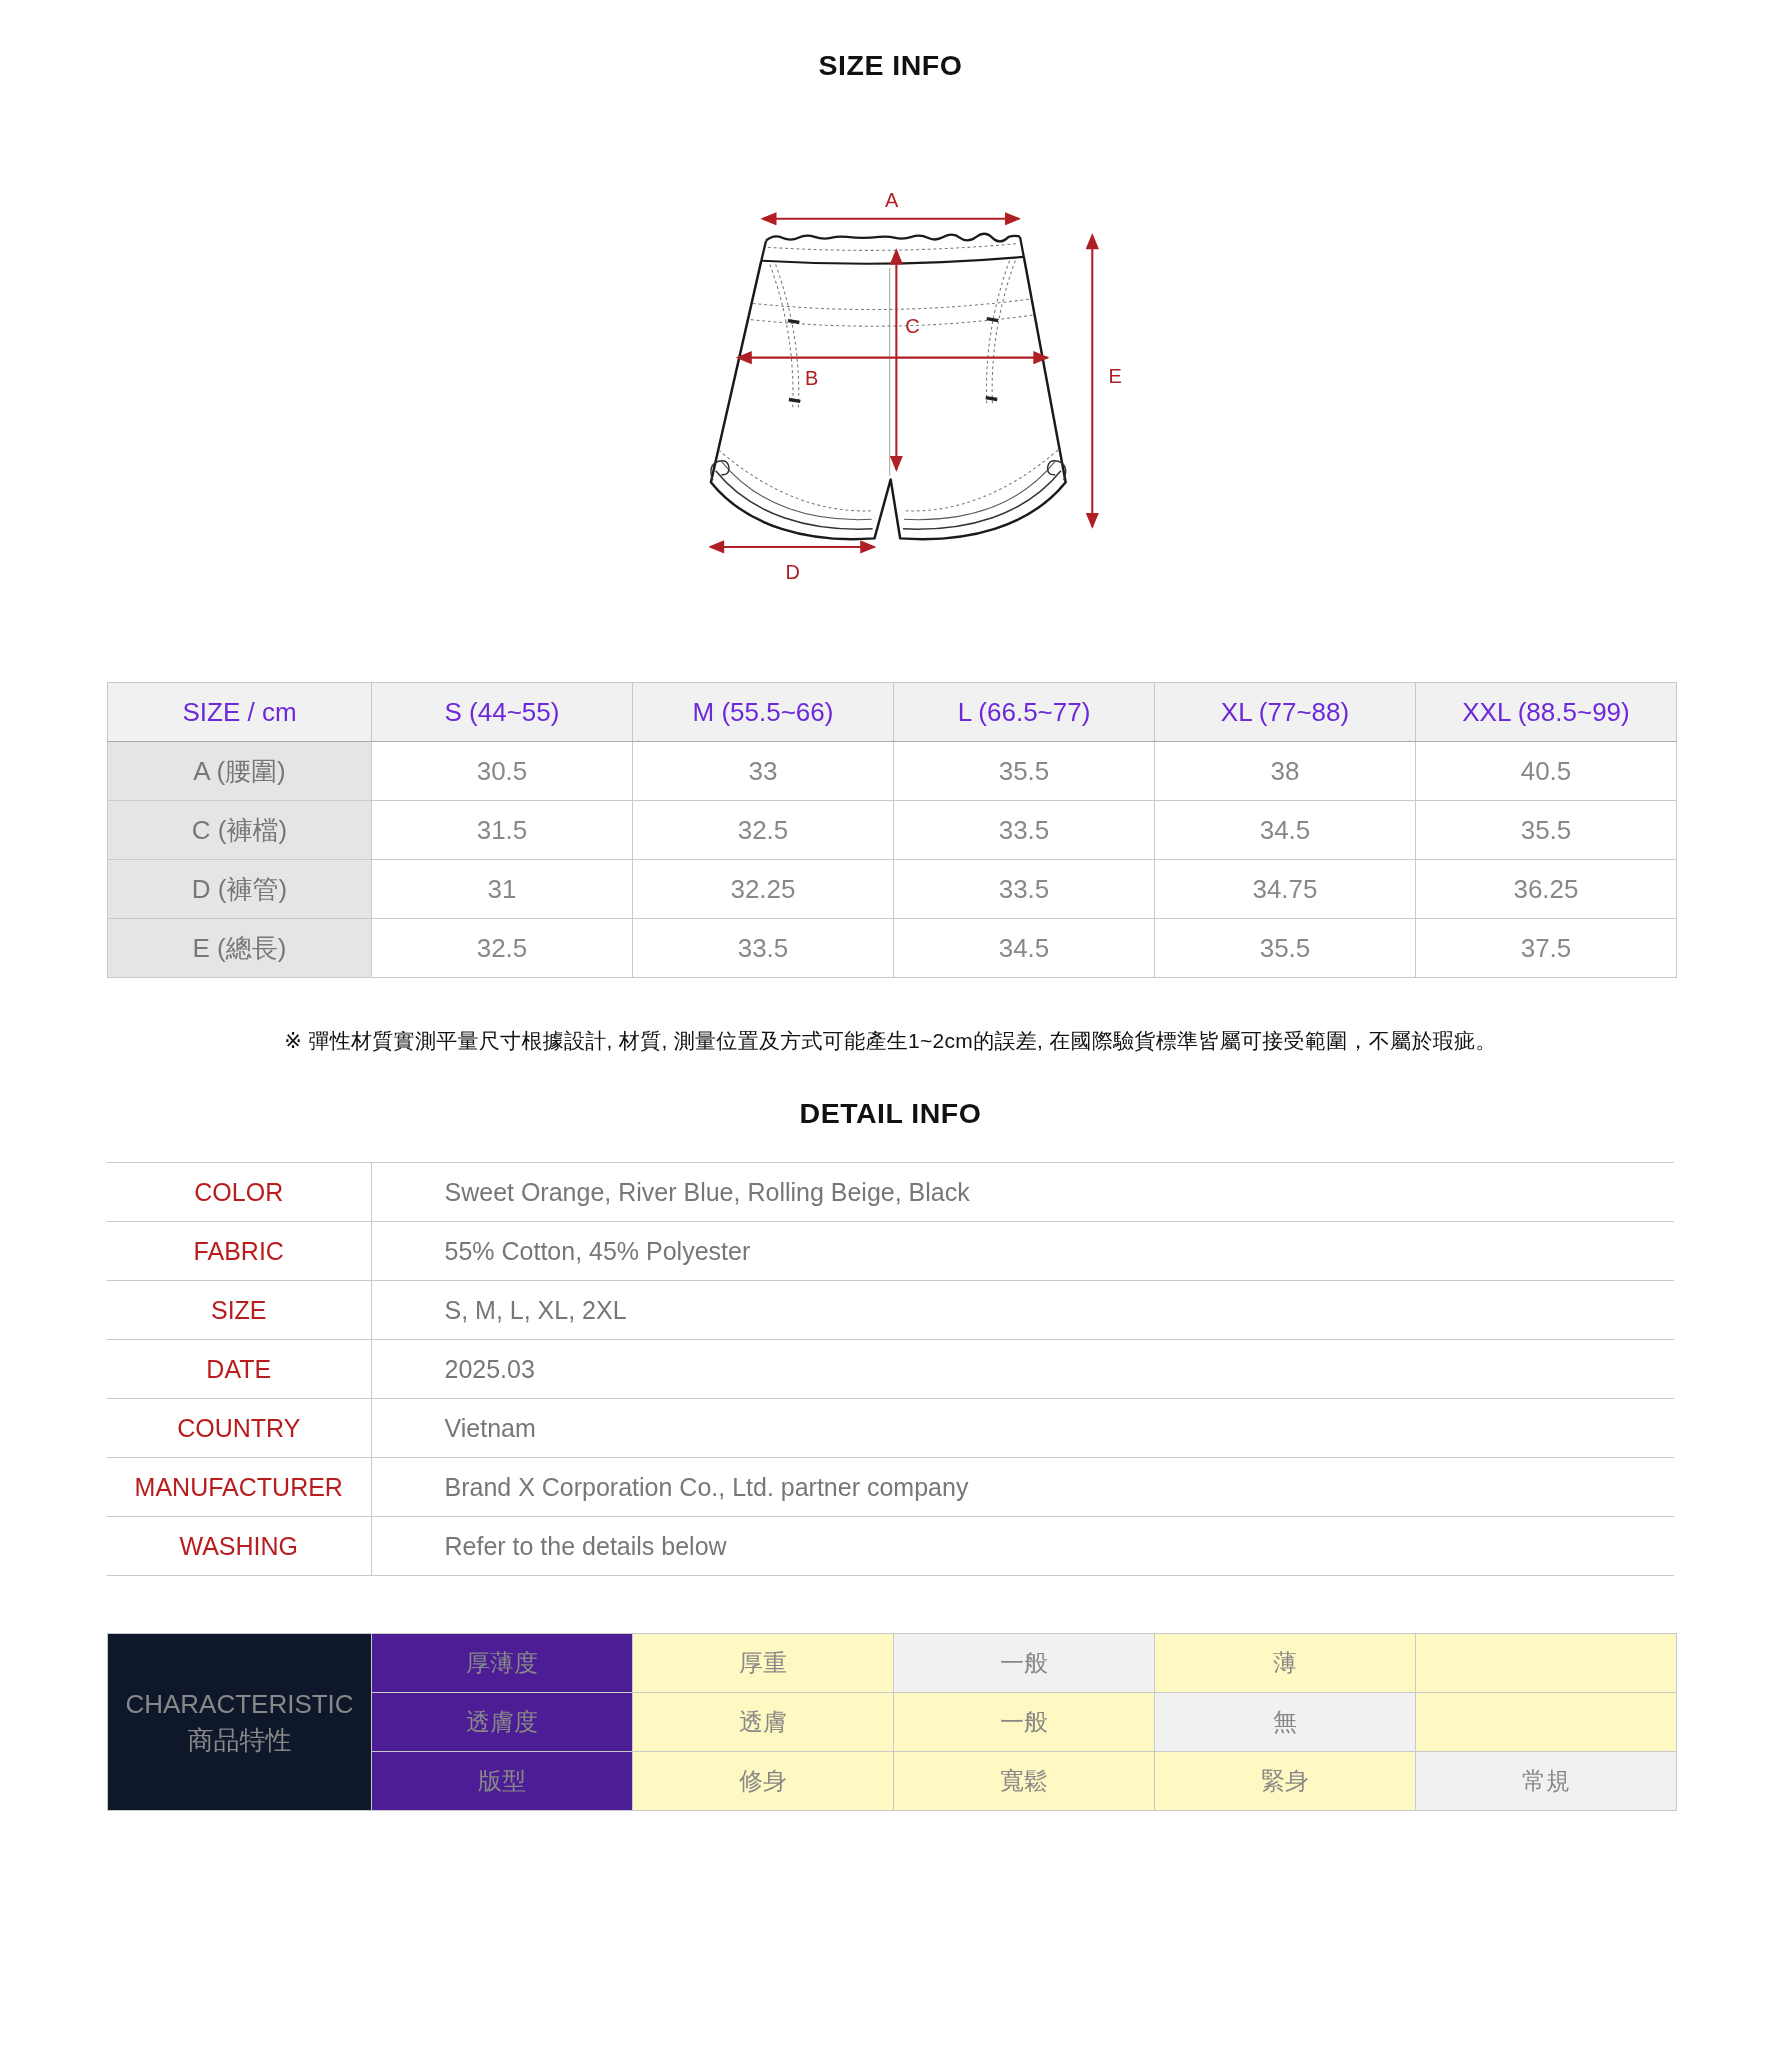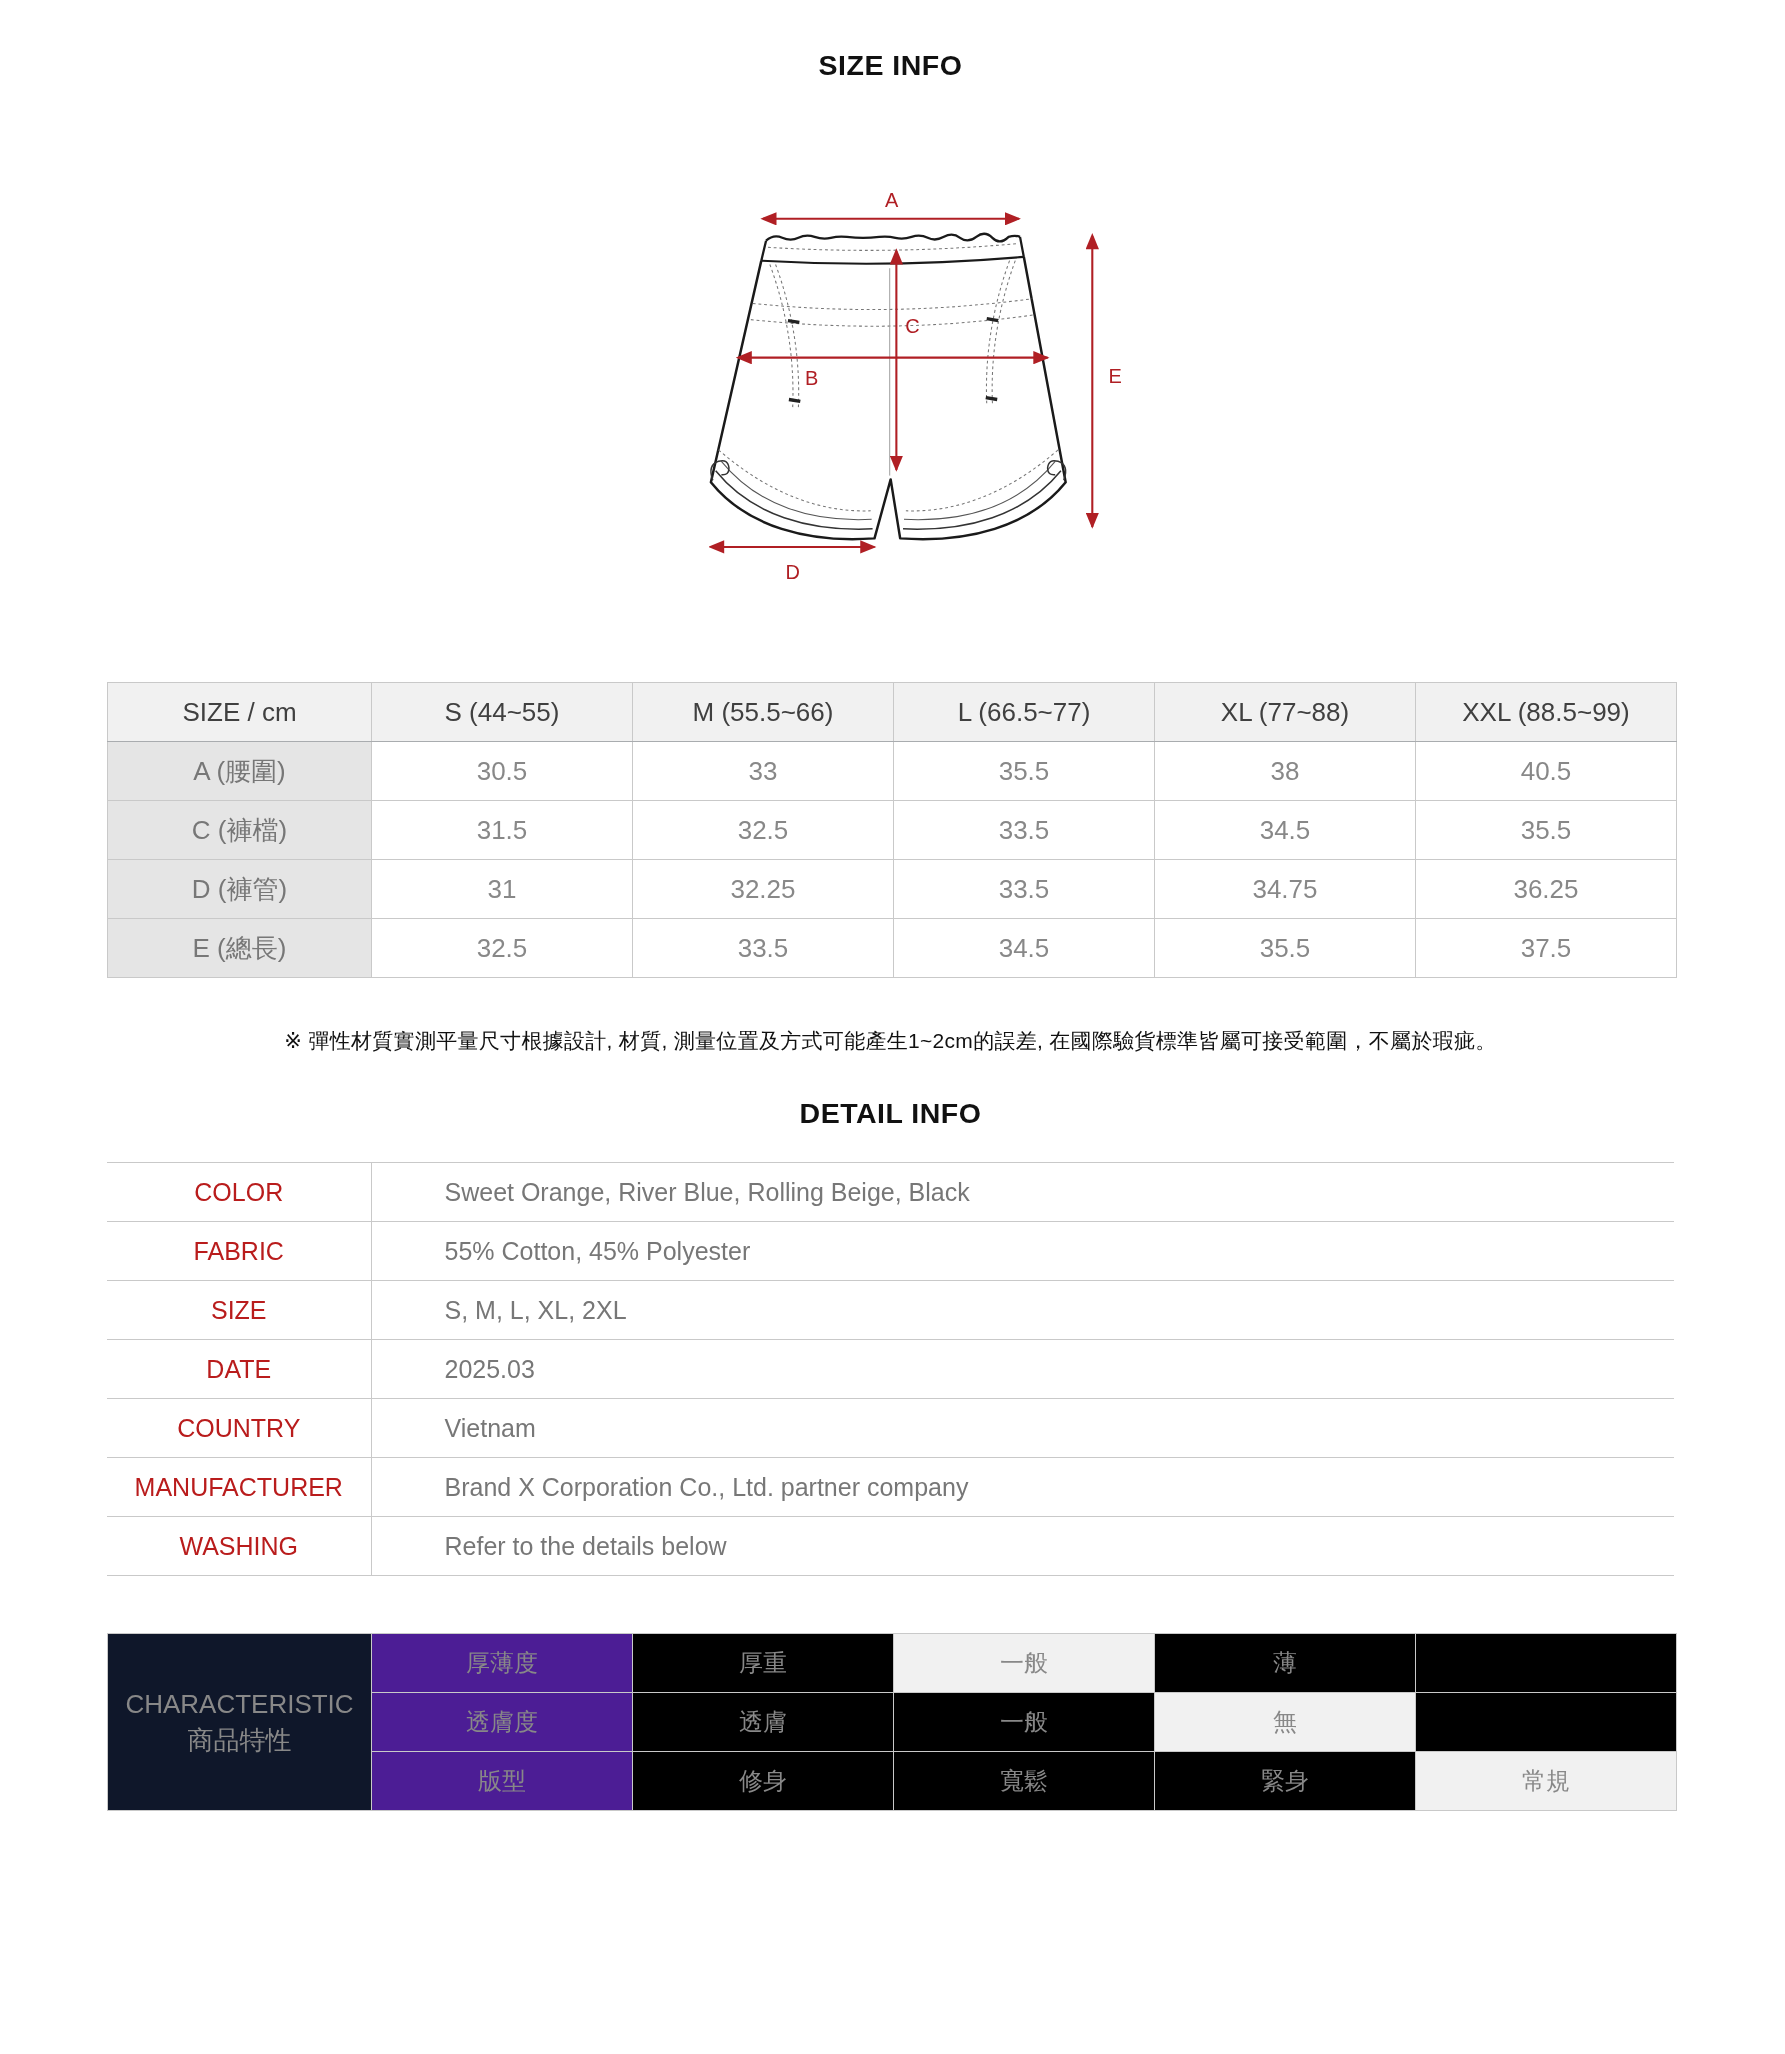--- a/index.html
+++ b/index.html
@@ -10,41 +10,41 @@
 
   .diagram{margin-top:72px;height:433px;}
   .diagram svg{display:block;margin-left:602px;}
 
   table{border-collapse:collapse;table-layout:fixed;width:1567px;}
   td,th{height:58px;padding:0;font-weight:normal;vertical-align:middle;overflow:hidden;white-space:nowrap;}
 
   
   .size-table{margin-top:95px;border-top:1.9px solid #aaadb0;border-bottom:1.9px solid #aaadb0;}
   .size-table th,.size-table td{border:1px solid #c9c9c9;font-size:26px;text-align:center;}
-  .size-table thead th{background:#f1f1f1;color:#404040;border-bottom:1.9px solid #a9acaf;margin-top:35px;}
+  .size-table thead th{background:#f1f1f1;color:#6d28d9;border-bottom:1.9px solid #a9acaf;margin-top:35px;}
   .size-table tbody th{color:#777;background:#e5e5e5;}
   .size-table tbody td{color:#888;}
 
   .note{margin:48px 0 0 0;font-size:21px;line-height:30px;color:#111;text-align:center;letter-spacing:0.3px;}
 
   .detail-title{margin-top:40px;}
 
   
   .detail-table{margin-top:32px;border-top:1px solid #c9c9c9;}
   .detail-table tr{border-bottom:1px solid #c9c9c9;}
   .detail-table th{width:264px;color:#b91c1c;font-size:25px;text-align:center;border-right:1px solid #c9c9c9;}
   .detail-table td{color:#777;font-size:25px;text-align:left;padding-left:73px;}
 
   
   .char-table{margin-top:57px;border-top:1.9px solid #aaadb0;border-bottom:1.9px solid #aaadb0;}
   .char-table th,.char-table td{border:1px solid #c9c9c9;font-size:24px;color:#888;text-align:center;}
   .char-table .char-head{background:#0f172a;font-size:26px;color:#888;}
   .char-table .char-head div{line-height:36px;}
   .char-table .opt-label{background:#4c1d95;}
-  .char-table td{background:#000000;}
+  .char-table td{background:#fef9c3;}
   .char-table td.sel{background:#f1f1f1;}
 
   .m-line{stroke:#b01f24;stroke-width:2.2;}
   .m-label{fill:#b01f24;font-size:21px;font-family:"Liberation Sans","DejaVu Sans",sans-serif;}
 </style>
 </head>
 <body>
 
 <div class="page">
 

